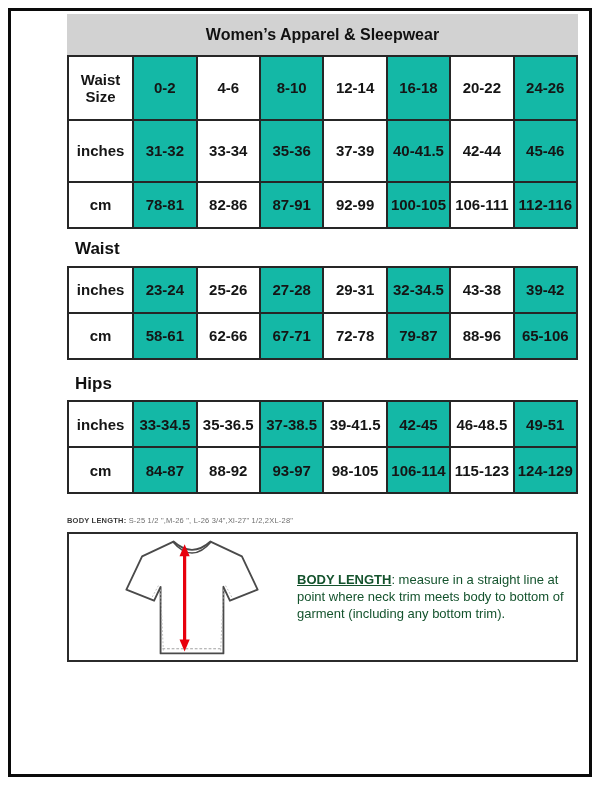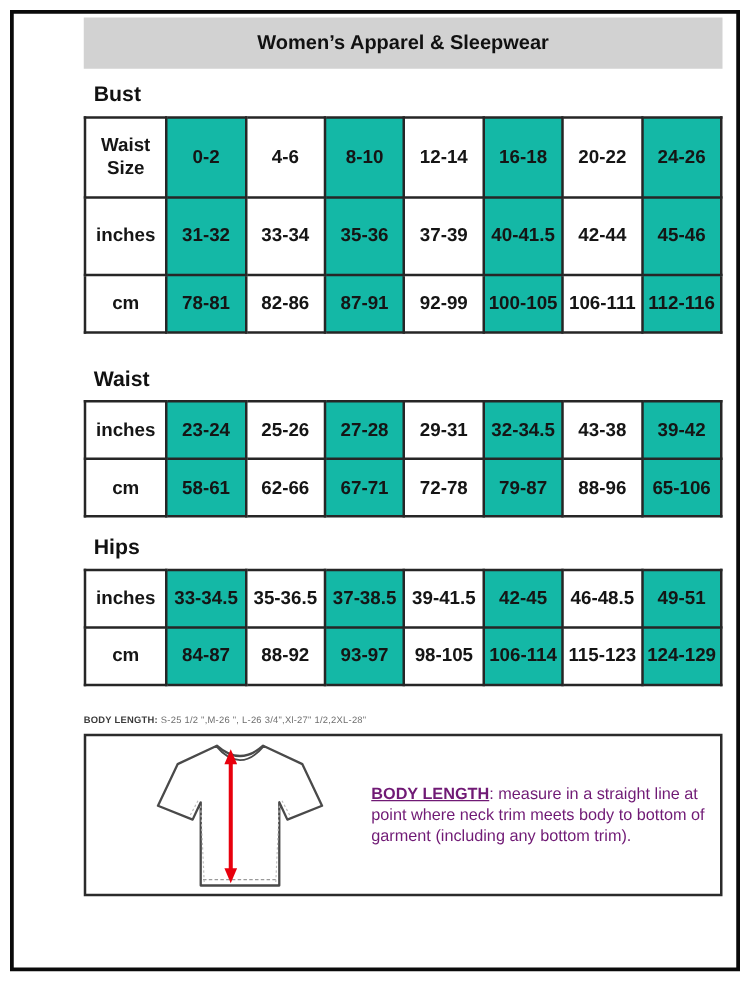--- a/index.html
+++ b/index.html
@@ -15,21 +15,21 @@
   .content{padding:0 11px;}
   .title-bar{
     margin:3px 11px 0 11px;height:41px;background:#d2d2d2;
     display:flex;align-items:center;justify-content:center;
     font-size:16px;font-weight:bold;color:#111;
   }
   h2.sec{
     font-size:17px;font-weight:bold;color:#111;
     margin:12px 0 7px 8px;line-height:1.1;
   }
-  h2.sec.waist{margin-top:28px;}
+  h2.sec.waist{margin-top:11px;}
   h2.sec.hips{margin-top:15px;}
   table.sizes{
     width:100%;border-collapse:collapse;table-layout:fixed;
   }
   table.sizes td{
     border:2px solid #262626;text-align:center;vertical-align:middle;
     font-weight:bold;font-size:15px;padding:1px;height:42px;color:#151515;
     line-height:1.15;
   }
   table.sizes col.c-label{width:12.8%;}
@@ -40,35 +40,34 @@
   .note{
     margin:22px 0 0 0;font-size:7.5px;color:#6e6e6e;letter-spacing:0.2px;
   }
   .note b{color:#3a3a3a;font-size:7.5px;}
   .diagram-box{
     margin-top:7px;height:126px;border:2px solid #2b2b2b;
     display:flex;align-items:center;
   }
   .tshirt-wrap{margin-left:48px;flex:0 0 auto;line-height:0;}
   .diagram-text{
-    margin-left:30px;width:335px;font-size:13px;line-height:1.3;color:#701a75;
+    margin-left:30px;width:335px;font-size:13px;line-height:1.3;color:#14532d;
   }
   .diagram-text .dl{
     font-weight:bold;text-decoration:underline;
   }
 </style>
 </head>
 <body>
 
 <div class="frame">
   <div class="title-bar">Women’s Apparel &amp; Sleepwear</div>
 
   <div class="content">
 
-    <h2 class="sec">Bust</h2>
     <table class="sizes" id="bust-table">
       <colgroup>
           <col class="c-label">
           <col>
           <col>
           <col>
           <col>
           <col>
           <col>
           <col>

